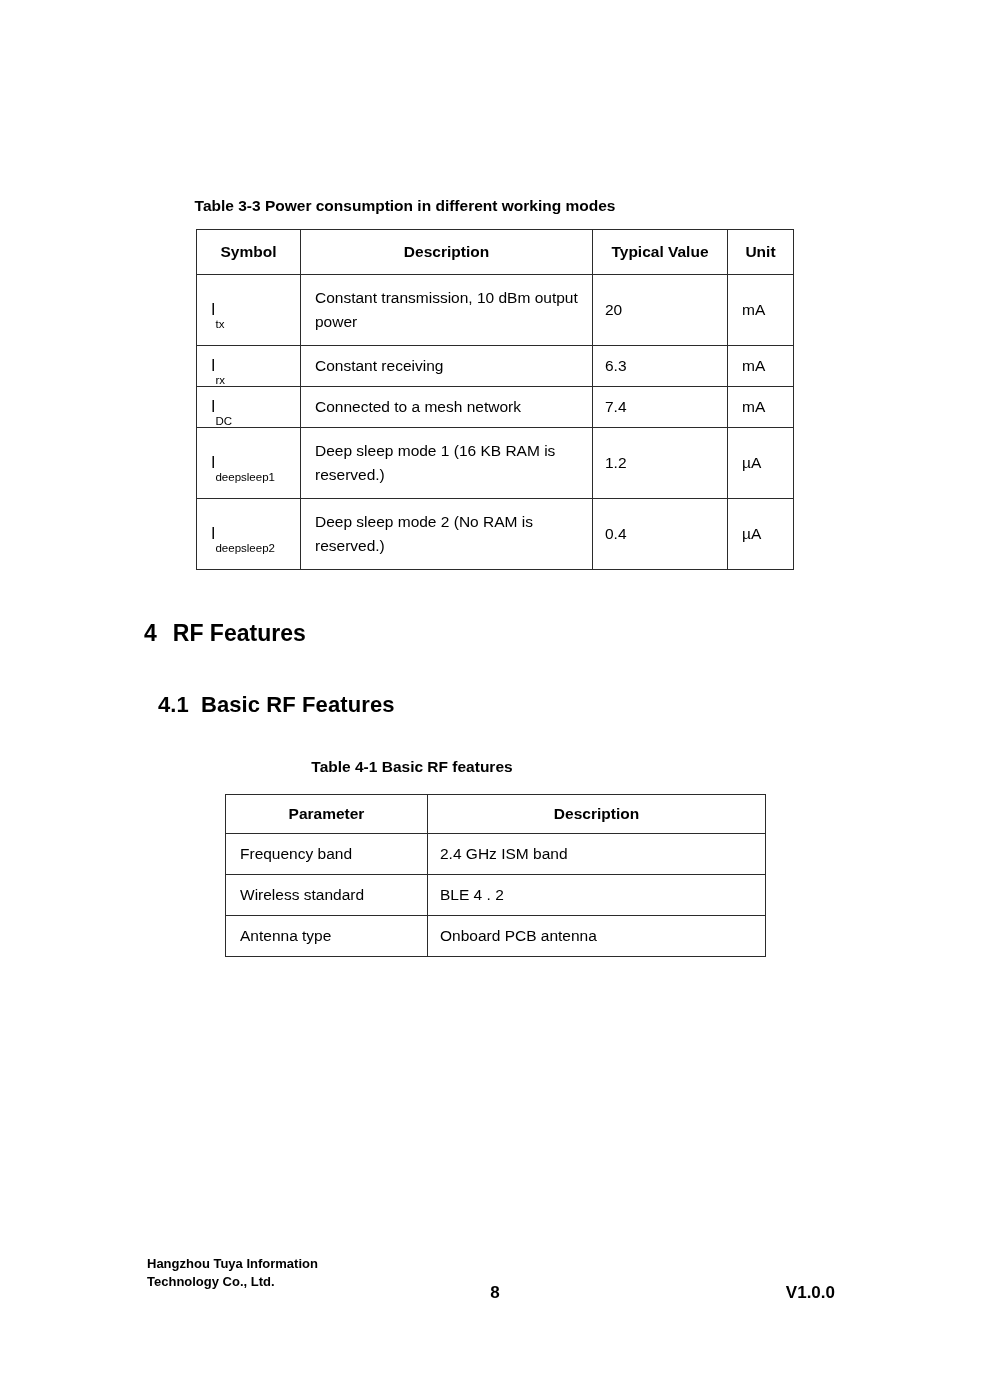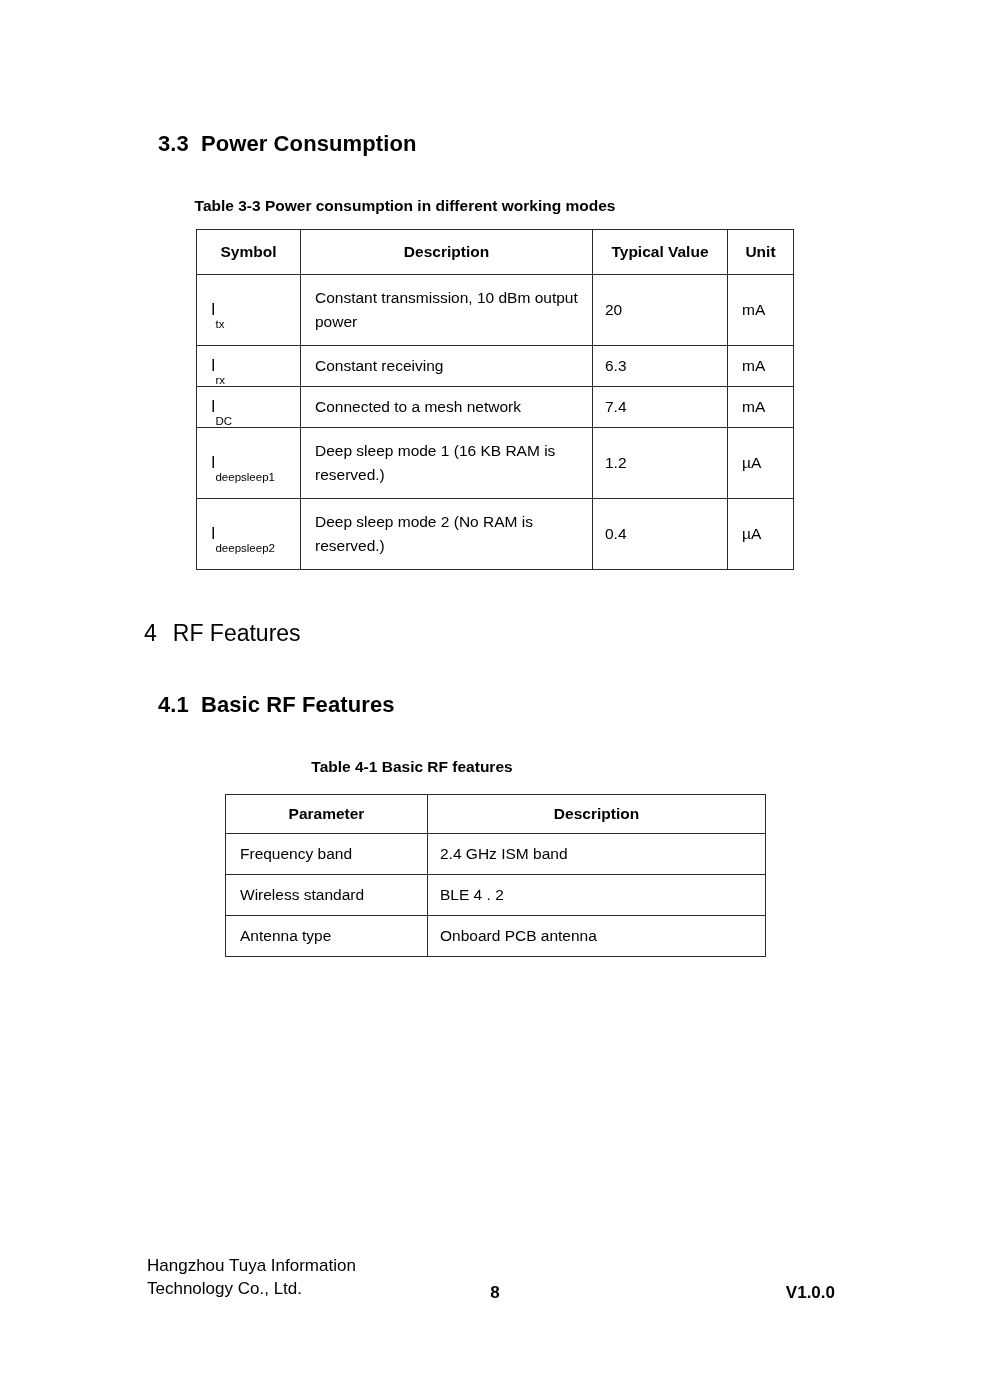--- a/index.html
+++ b/index.html
@@ -27,21 +27,21 @@
     font-size: 22px;
     font-weight: bold;
     letter-spacing: 0.1px;
     white-space: nowrap;
   }
   .h2 .num { margin-right: 12px; }
 
   .h1 {
     position: absolute;
     font-size: 23px;
-    font-weight: normal;
+    font-weight: bold;
     white-space: nowrap;
   }
   .h1 .num { margin-right: 16px; }
 
   #heading-3-3 { left: 158px; top: 131px; }
   #heading-4   { left: 144px; top: 620px; }
   #heading-4-1 { left: 158px; top: 692px; }
 
   
   .table-caption {
@@ -122,22 +122,22 @@
     position: absolute;
     left: 0;
     top: 1255px;
     width: 990px;
     height: 70px;
   }
   #footer-company {
     position: absolute;
     left: 147px;
     top: 0;
-    font-size: 17px;
-    font-weight: normal;
+    font-size: 13px;
+    font-weight: bold;
     line-height: 1.35;
     white-space: pre-line;
   }
   #footer-page-number {
     position: absolute;
     left: 0;
     top: 28px;
     width: 990px;
     text-align: center;
     font-size: 17px;
@@ -151,23 +151,20 @@
     font-weight: bold;
     white-space: nowrap;
     margin-left: 8px;
   }
 </style>
 </head>
 <body>
 
 <div class="page">
 
-  <div class="h2" id="heading-3-3">
-    <span class="num">3.3</span><span>Power Consumption</span>
-  </div>
 
   <div class="table-caption" id="caption-table-3-3">Table 3-3 Power consumption in different working modes</div>
 
   <table class="doc-table" id="table-power">
     <colgroup>
       <col class="c-sym">
         <col class="c-desc">
         <col class="c-typ">
         <col class="c-unit">
     </colgroup>

